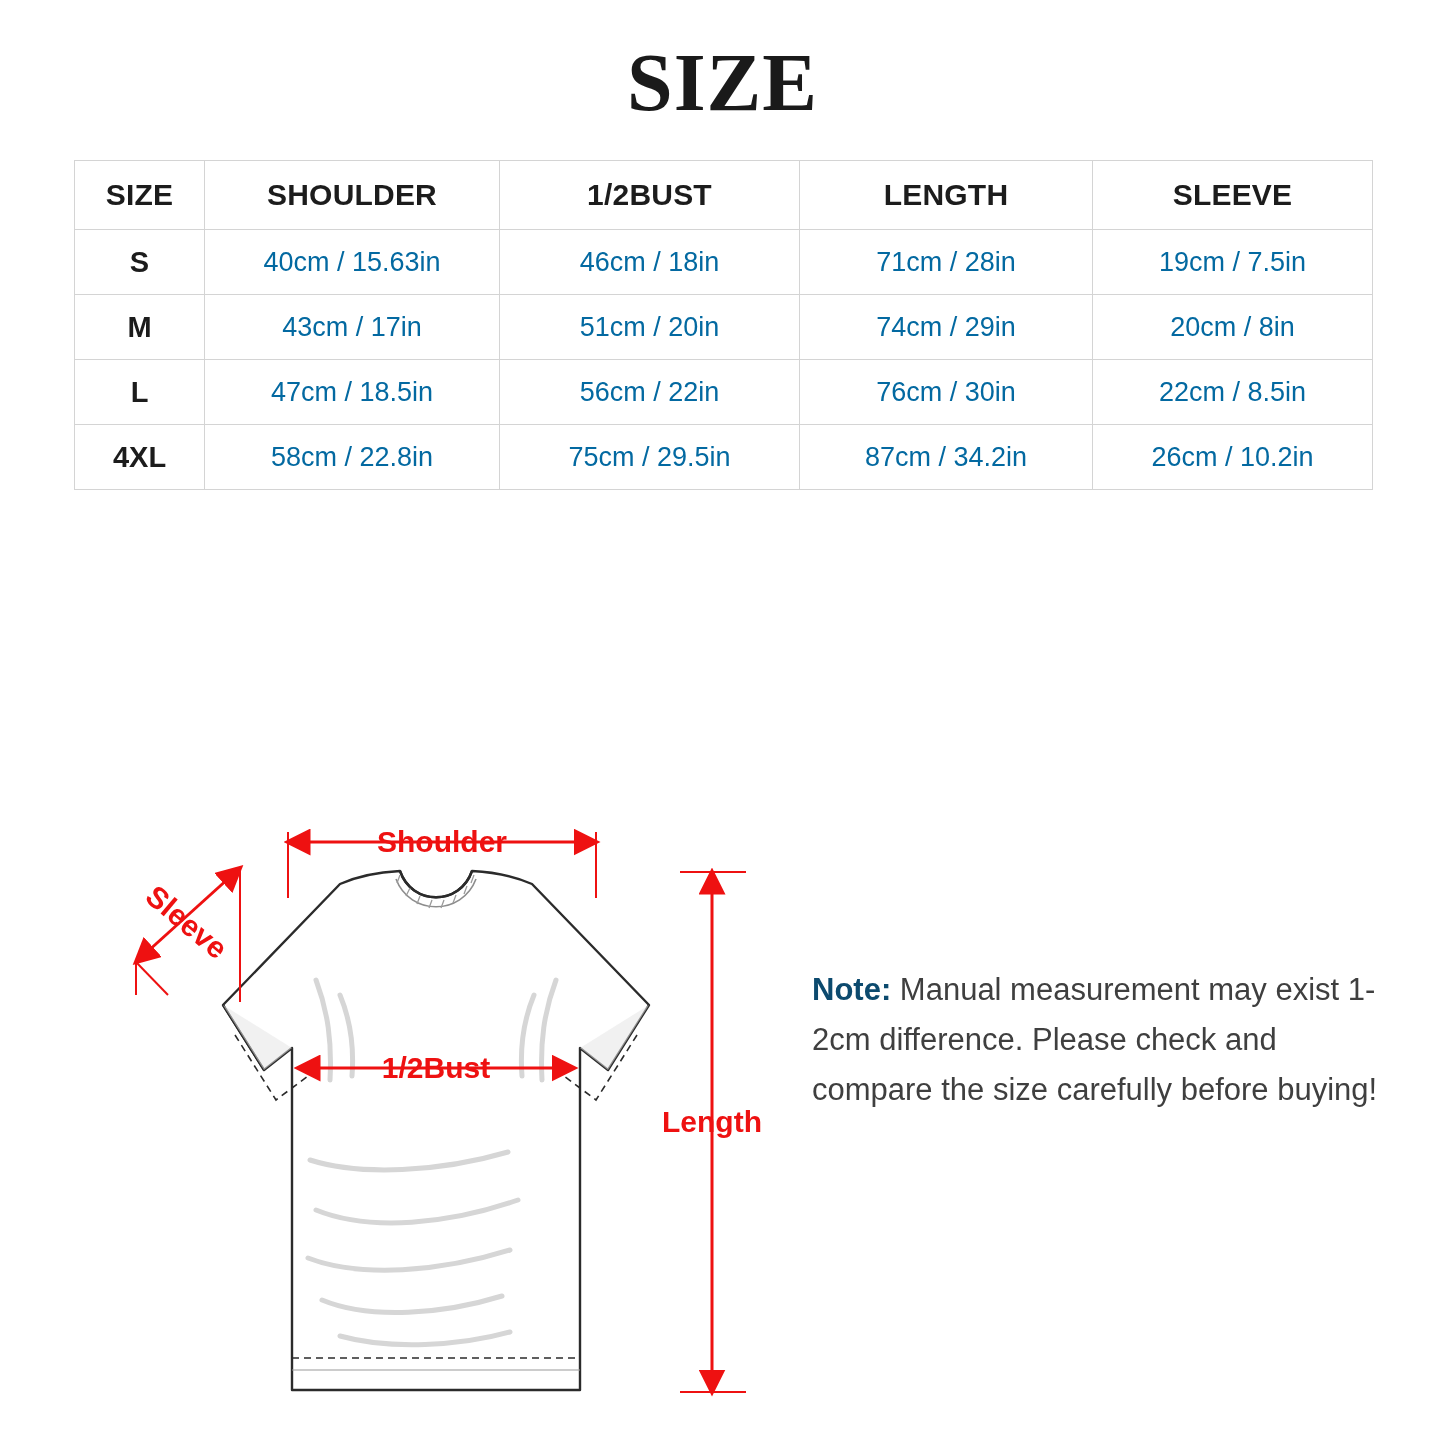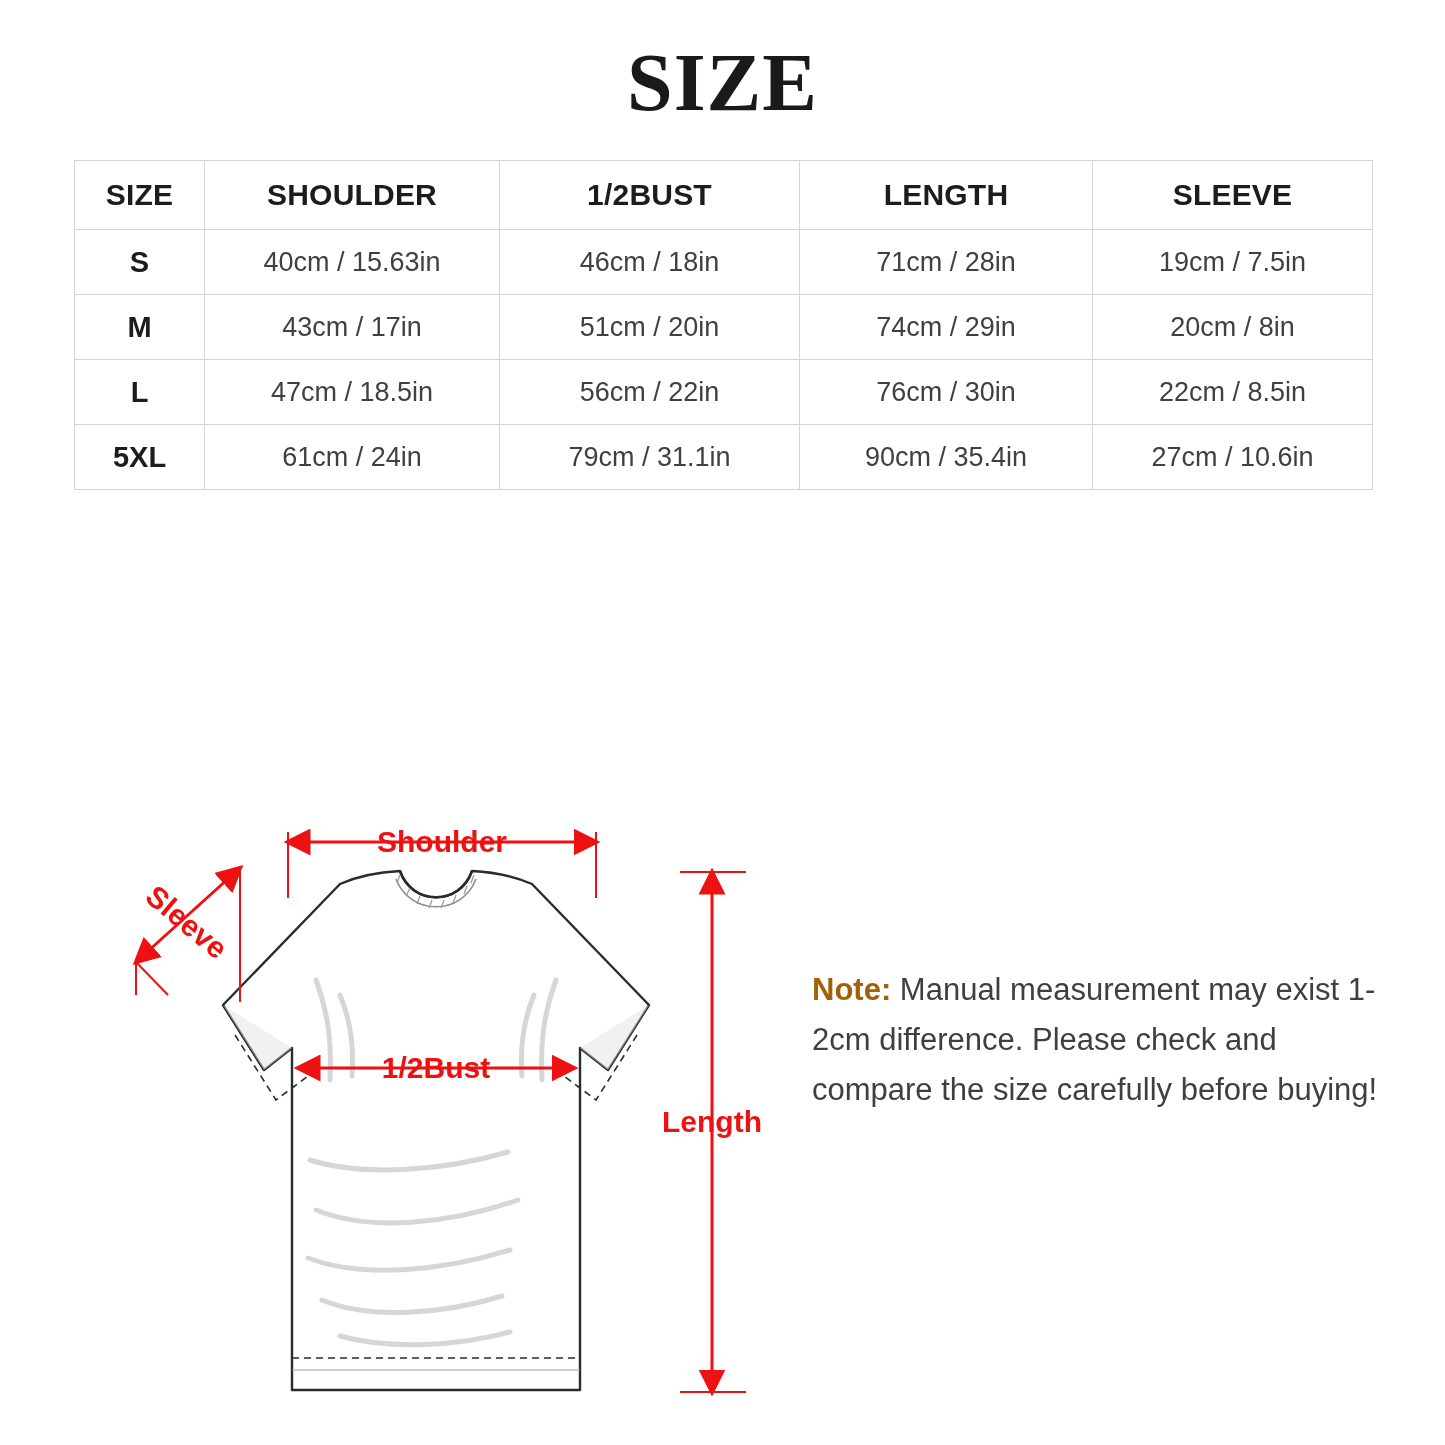--- a/index.html
+++ b/index.html
@@ -51,21 +51,21 @@
   .size-table th {
     height: 68px;
     font-size: 30px;
     font-weight: 700;
     color: #1c1c1c;
     letter-spacing: 0.2px;
   }
   .size-table td {
     height: 64px;
     font-size: 27px;
-    color: #404040;
+    color: #0369a1;
     font-weight: 400;
   }
   .size-table td.size-cell {
     font-size: 29px;
     font-weight: 700;
     color: #1c1c1c;
   }
   .col-size { width: 130px; }
   .col-shoulder { width: 295px; }
   .col-bust { width: 300px; }
@@ -86,21 +86,21 @@
   .note {
     position: absolute;
     top: 965px;
     left: 812px;
     width: 570px;
     font-size: 31px;
     line-height: 1.62;
     color: #3f3f3f;
   }
   .note b {
-    color: #a16207;
+    color: #0c4a6e;
     font-weight: 700;
   }
 </style>
 </head>
 <body>
 
 <div class="page">
 
   <div class="title">SIZE</div>
 
@@ -137,25 +137,25 @@
         <td>20cm / 8in</td>
       </tr>
       <tr>
         <td class="size-cell">L</td>
         <td>47cm / 18.5in</td>
         <td>56cm / 22in</td>
         <td>76cm / 30in</td>
         <td>22cm / 8.5in</td>
       </tr>
       <tr>
-        <td class="size-cell">5XL</td>
-        <td>61cm / 24in</td>
-        <td>79cm / 31.1in</td>
-        <td>90cm / 35.4in</td>
-        <td>27cm / 10.6in</td>
+        <td class="size-cell">4XL</td>
+        <td>58cm / 22.8in</td>
+        <td>75cm / 29.5in</td>
+        <td>87cm / 34.2in</td>
+        <td>26cm / 10.2in</td>
       </tr>
     </tbody>
   </table>
 
   <div class="diagram">
     <svg width="760" height="640" viewBox="0 0 760 640" xmlns="http://www.w3.org/2000/svg">
       <defs>
         <marker id="ah" markerWidth="9" markerHeight="9" refX="7.5" refY="4.5" orient="auto">
           <path d="M0,0 L9,4.5 L0,9 z" fill="#ee1111"></path>
         </marker>

